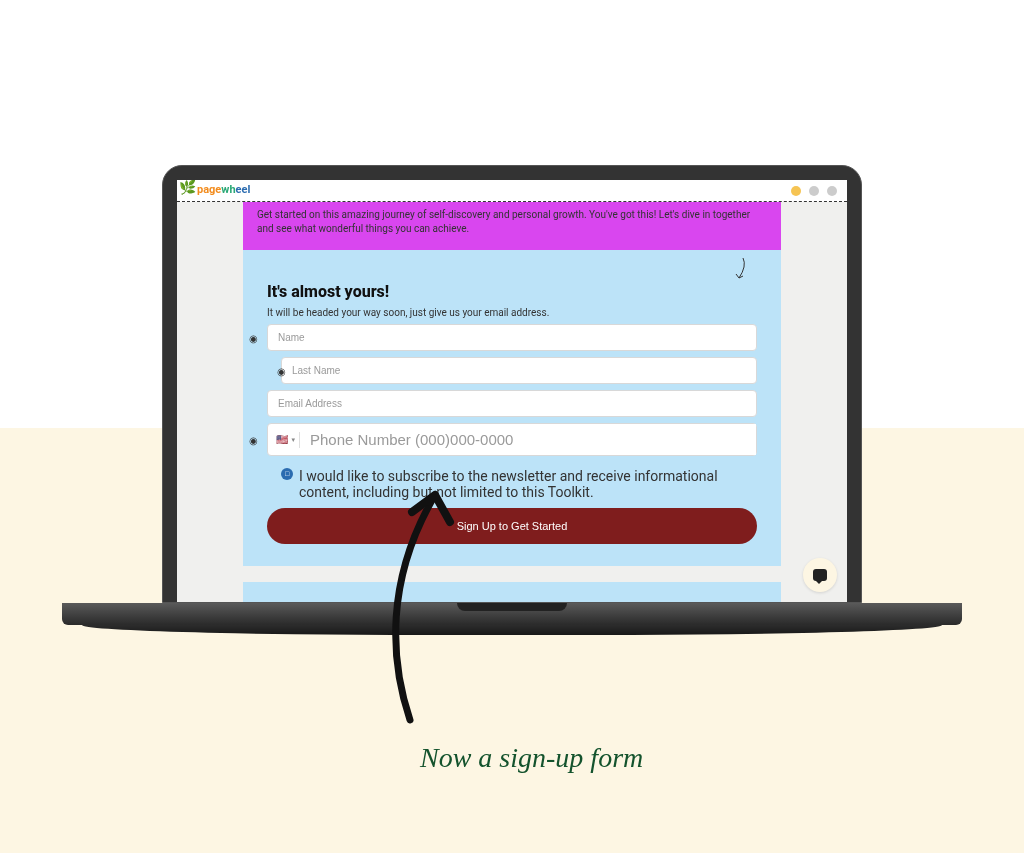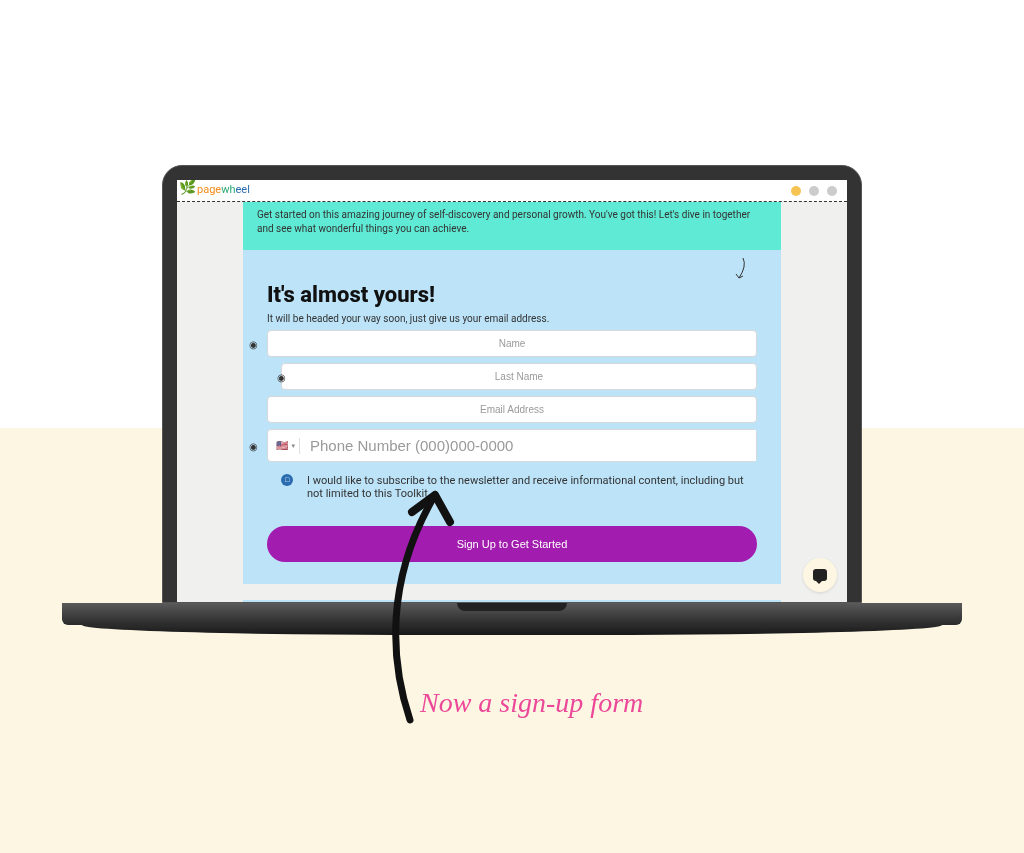--- a/index.html
+++ b/index.html
@@ -82,21 +82,21 @@
       position: absolute;
       left: 2px;
       top: 0px;
       font-size: 14px;
       line-height: 1;
     }
     .logo-text {
       position: absolute;
       left: 20px;
       top: 3px;
-      font-weight: 400;
+      font-weight: 700;
       font-size: 11px;
     }
     .logo-text .p1 { color: #f28c1e; }
     .logo-text .p2 { color: #2aa876; }
     .logo-text .p3 { color: #2b6cb0; }
     .topbar-right {
       position: absolute;
       right: 10px;
       top: 6px;
       display: flex;
@@ -110,40 +110,40 @@
       background: #f6c453;
     }
     .screen-body {
       background: #f0f0ee;
       height: calc(100% - 22px);
       padding: 0 66px;
       position: relative;
       overflow: hidden;
     }
     .intro-text {
-      background: #5eead4;
+      background: #d946ef;
       padding: 6px 14px 14px 14px;
       font-size: 10px;
       line-height: 1.4;
       color: #333;
     }
     .form-card {
       background: #bce3f8;
       padding: 32px 24px 22px 24px;
       position: relative;
     }
     .curved-arrow {
       position: absolute;
       right: 30px;
       top: 6px;
       width: 30px;
       height: 26px;
     }
     .form-heading {
-      font-size: 22px;
+      font-size: 16px;
       font-weight: 800;
       color: #111;
       margin-bottom: 6px;
     }
     .form-sub {
       font-size: 10px;
       color: #333;
       margin-bottom: 6px;
     }
     .field-row {
@@ -161,21 +161,20 @@
     .field-row.indent .eye { left: -4px; }
     .field-row.indent { margin-left: 14px; }
     .text-input {
       width: 100%;
       padding: 7px 10px;
       border: 1px solid #d8d8d8;
       border-radius: 4px;
       font-size: 10px;
       background: #fff;
       color: #333;
-      text-align: center;
     }
     .text-input::placeholder { color: #9a9a9a; }
     .phone-wrap {
       display: flex;
       align-items: center;
       background: #fff;
       border: 1px solid #d8d8d8;
       border-radius: 4px;
       padding: 0;
     }
@@ -197,22 +196,22 @@
       border: none;
       outline: none;
       flex: 1;
       padding: 7px 10px;
       font-size: 15px;
     }
     .phone-wrap input::placeholder { color: #9a9a9a; }
     .consent {
       display: flex;
       align-items: flex-start;
-      gap: 14px;
-      font-size: 11px;
+      gap: 6px;
+      font-size: 14px;
       color: #333;
       padding: 6px 0 8px 14px;
     }
     .consent-check {
       width: 12px;
       height: 12px;
       border-radius: 50%;
       background: #2b6cb0;
       display: flex;
       align-items: center;
@@ -220,29 +219,28 @@
       flex-shrink: 0;
     }
     .consent-check::after {
       content: "□";
       font-size: 7px;
       color: #fff;
       line-height: 1;
     }
     .submit-btn {
       width: 100%;
-      background: #a21caf;
+      background: #7f1d1d;
       color: #fff;
       border: none;
       border-radius: 24px;
       padding: 12px;
       font-size: 11px;
       font-weight: 500;
       cursor: pointer;
-      margin-top: 18px;
     }
     .section-howto {
       background: #bce3f8;
       text-align: center;
       padding: 24px 0 6px 0;
       margin-top: 16px;
     }
     .howto-heading {
       font-size: 17px;
       font-weight: 800;
@@ -283,24 +281,24 @@
       position: absolute;
       left: 380px;
       top: 470px;
       width: 100px;
       height: 260px;
       pointer-events: none;
     }
     .caption {
       position: absolute;
       left: 420px;
-      top: 687px;
+      top: 742px;
       font-family: "Brush Script MT", "Segoe Script", cursive;
       font-size: 28px;
-      color: #ec4899;
+      color: #14532d;
       font-style: italic;
     }
   </style>
 </head>
 <body>
 
 <div class="lower-bg"></div>
 
 <div class="laptop">
   <div class="laptop-screen-outer">

